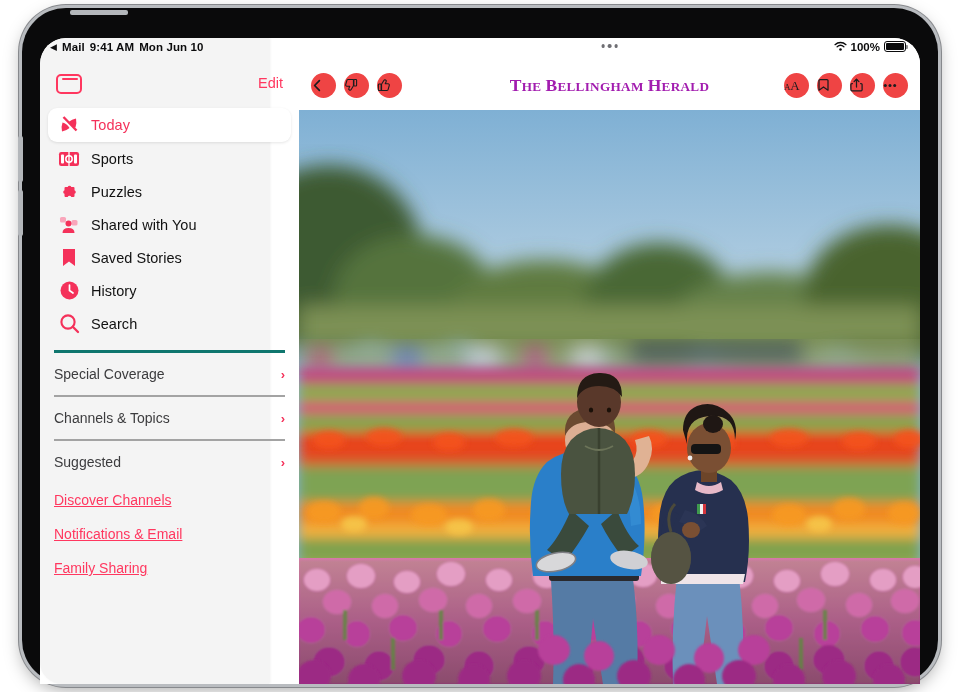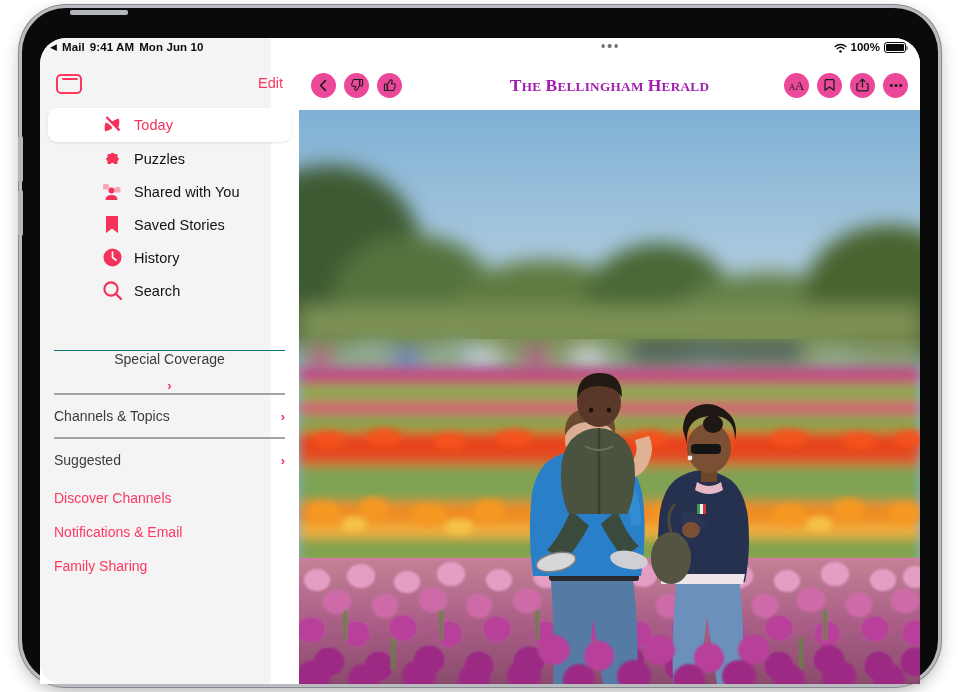--- a/index.html
+++ b/index.html
@@ -18,21 +18,21 @@
 
   .screen{position:absolute;left:18px;top:30px;width:880px;height:646px;
           background:#ffffff;border-radius:26px 26px 0 0;overflow:hidden;}
 
   
   .statusbar{position:absolute;left:0;top:0;width:880px;height:22px;
              display:flex;align-items:center;z-index:40;}
   .sb-left{position:absolute;left:10px;top:3px;display:flex;align-items:center;gap:5px;
            font-size:11.5px;font-weight:bold;color:#0b0b0c;letter-spacing:.1px;}
   .sb-left .tri{font-size:9px;line-height:1;transform:translateY(0px);}
-  .sb-right{position:absolute;right:14px;top:3px;display:flex;align-items:flex-end;gap:4px;
+  .sb-right{position:absolute;right:14px;top:3px;display:flex;align-items:flex-start;gap:4px;
             font-size:11.5px;font-weight:bold;color:#0b0b0c;}
   .wifi{width:13px;height:10px;display:block;}
   .battery{width:22px;height:11px;border:1.3px solid #0b0b0c;border-radius:3px;
            position:relative;box-sizing:border-box;padding:1.3px;}
   .battery i{display:block;width:100%;height:100%;background:#0b0b0c;border-radius:1px;}
   .battery:after{content:"";position:absolute;right:-3px;top:3.2px;width:1.8px;height:4px;
                  background:rgba(11,11,12,.45);border-radius:0 1px 1px 0;}
 
   
   .sidebar{position:absolute;left:0;top:0;width:229px;height:646px;
@@ -41,48 +41,48 @@
   .sb-head{position:absolute;left:0;top:22px;width:259px;height:48px;}
   .sb-toggle{position:absolute;left:16px;top:14px;width:26px;height:20px;
              border:2px solid #ff375f;border-radius:5px;box-sizing:border-box;}
   .sb-toggle:before{content:"";position:absolute;left:4px;top:2px;width:16px;height:2px;
                     background:#ff375f;border-radius:1px;}
   .sb-edit{position:absolute;right:16px;top:15px;font-size:14.5px;color:#ff375f;
            font-weight:500;cursor:pointer;}
 
   .nav{position:absolute;left:0;top:70px;width:259px;}
   .nav-item{position:relative;height:33px;margin:0 8px;display:flex;align-items:center;
-            border-radius:9px;cursor:pointer;padding-left:43px;}
+            border-radius:9px;cursor:pointer;}
   .nav-item.sel{background:#ffffff;box-shadow:0 1px 3px rgba(0,0,0,.10);height:34px;}
   .nav-ico{width:26px;height:26px;margin-left:8px;margin-right:9px;position:relative;
            flex:0 0 26px;display:flex;align-items:center;justify-content:center;}
   .nav-lbl{font-size:14.5px;color:#111;letter-spacing:.05px;}
   .nav-item.sel .nav-lbl{color:#f4315a;}
 
   .sections{position:absolute;left:0;top:312px;width:259px;}
   .srow{position:relative;height:42px;margin:0 14px;display:flex;align-items:center;
          justify-content:space-between;border-top:2px solid #a3a3a3;cursor:pointer;}
-  .srow.first{border-top:1px solid #0f766e;flex-direction:column;}
+  .srow.first{border-top:3px solid #0f766e;}
   .srow span.t{font-size:14px;color:#3c3c3e;}
   .chev{color:#f4315a;font-size:13px;font-weight:bold;}
   .mrow{position:relative;height:34px;margin:0 14px;display:flex;align-items:center;cursor:pointer;}
-  .mrow span{font-size:14px;color:#ff375f;}
+  .mrow span{font-size:14px;color:#ff375f;text-decoration:underline;}
 
   
   .content{position:absolute;left:259px;top:0;width:621px;height:646px;background:#fff;}
   .dots{position:absolute;left:50%;transform:translateX(-50%);top:6px;
         display:flex;gap:3px;z-index:20;}
   .dots i{width:3.6px;height:3.6px;border-radius:50%;background:#6e6e73;display:block;}
 
   .toolbar{position:absolute;left:0;top:22px;width:621px;height:50px;background:#fff;
            display:flex;align-items:center;z-index:20;}
   .tb-left{position:absolute;left:12px;display:flex;gap:8px;align-items:center;}
   .tb-right{position:absolute;right:12px;display:flex;gap:8px;align-items:center;}
-  .cbtn{width:25px;height:25px;border-radius:50%;background:#ec4899;
-        display:flex;align-items:center;justify-content:center;cursor:pointer;}
+  .cbtn{width:25px;height:25px;border-radius:50%;background:#ef4444;
+        display:flex;align-items:center;cursor:pointer;}
   .cbtn svg{display:block;}
   .masthead{position:absolute;left:50%;transform:translateX(-50%);
             font-family:"Liberation Serif","DejaVu Serif",serif;
             font-size:15px;font-weight:bold;color:#a21caf;letter-spacing:.3px;
             white-space:nowrap;}
   .masthead .cap{font-size:17.5px;}
   .masthead .sm{font-size:13.2px;}
 
   
   .photo{position:absolute;left:0;top:72px;width:621px;height:574px;overflow:hidden;
@@ -456,20 +456,32 @@
               <path d="M2.5 4.5 q0 -2 2 -2 h13 q2 0 2 2 v13 q0 2 -2 2 h-13 q-2 0 -2 -2 z" fill="#fff"></path>
               <path d="M4 17.5 q-1 -5 0.5 -9 q4.5 1 7 5.5 q-3.5 3 -7.5 3.5 z" fill="#f4315a"></path>
               <path d="M18 4.5 q1 5 -0.5 9 q-4.5 -1 -7 -5.5 q3.5 -3 7.5 -3.5 z" fill="#f4315a"></path>
               <path d="M5.5 3 L18.5 16.5" stroke="#f4315a" stroke-width="2.4" fill="none"></path>
             </svg>
           </span>
           <span class="nav-lbl">Today</span>
         </div>
 
 
+        <div class="nav-item">
+          <span class="nav-ico">
+            <svg width="22" height="18" viewBox="0 0 22 18">
+              <rect x="1" y="2" width="20" height="14" rx="2.2" fill="#f4315a"></rect>
+              <rect x="3" y="4.5" width="3" height="9" rx="1" fill="#fff"></rect>
+              <rect x="16" y="4.5" width="3" height="9" rx="1" fill="#fff"></rect>
+              <circle cx="11" cy="9" r="3.2" fill="none" stroke="#fff" stroke-width="1.5"></circle>
+              <path d="M11 2 V16" stroke="#fff" stroke-width="1.3"></path>
+            </svg>
+          </span>
+          <span class="nav-lbl">Sports</span>
+        </div>
 
         <div class="nav-item">
           <span class="nav-ico">
             <svg width="21" height="21" viewBox="0 0 21 21">
               <path d="M7 3 h2.2 a1.9 1.9 0 0 1 3.6 0 H15 a1 1 0 0 1 1 1 v2.2 a1.9 1.9 0 0 1 0 3.6 V12 a1 1 0 0 1 -1 1 h-2.2 a1.9 1.9 0 0 0 -3.6 0 H7 a1 1 0 0 1 -1 -1 V9.8 a1.9 1.9 0 0 1 0 -3.6 V4 a1 1 0 0 1 1 -1 z" fill="#f4315a" transform="translate(-0.5 3)"></path>
             </svg>
           </span>
           <span class="nav-lbl">Puzzles</span>
         </div>
 

